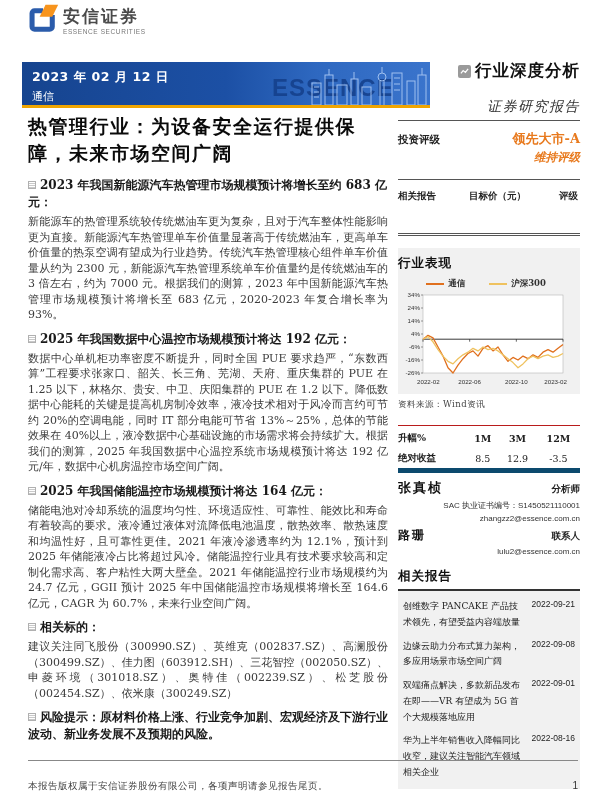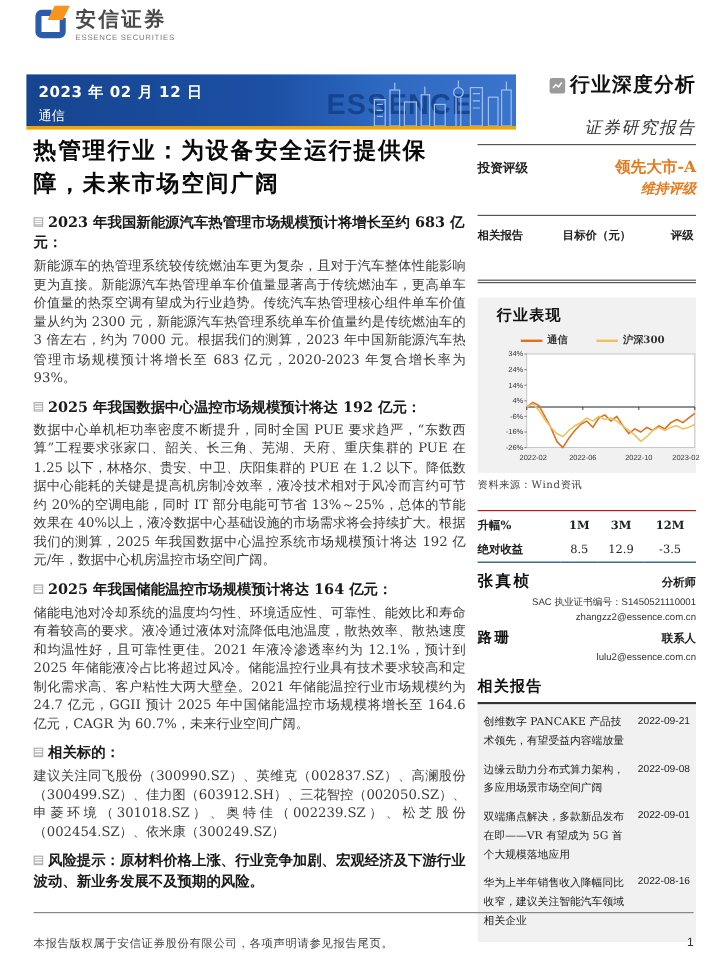--- a/index.html
+++ b/index.html
@@ -32,29 +32,29 @@
   .rule { border-top:1px solid #555; margin-top:4px; }
   .rule2 { border-top:1px solid #555; margin-top:14px; }
   .rating-row { display:flex; justify-content:space-between; align-items:baseline; margin-top:9px; }
   .rating-label { font-size:10.5px; font-weight:bold; color:#222; }
   .orange { color:#e87a1e; }
   .rating-value { font-size:13px; font-weight:bold; }
   .maintain { text-align:right; font-size:11.5px; font-weight:bold; font-style:italic; margin-top:2px; }
   .stock-header { display:flex; justify-content:space-between; font-size:9.5px; font-weight:bold; color:#222; margin-top:10px; padding-right:2px; }
   .dbl { height:3px; border-top:1px solid #555; border-bottom:1px solid #555; margin-top:30px; }
 
-  .perf-box { background:#f1f1f1; margin-top:12px; padding:7px 6px 4px 16px; }
+  .perf-box { background:#f1f1f1; margin-top:12px; padding:7px 6px 4px 0; }
   .perf-title { font-size:12.5px; font-weight:bold; color:#111; letter-spacing:1px; }
   .legend { display:flex; justify-content:center; gap:24px; margin-top:6px; align-items:center; }
   .legend-item { display:flex; align-items:center; gap:4px; }
   .legend-sw { width:18px; height:2px; }
   .legend-lb { font-size:8.5px; font-weight:bold; color:#333; }
   .source { font-size:8.5px; color:#444; margin-top:5px; padding-bottom:14px; border-bottom:1px solid #b91c1c; letter-spacing:0.5px; }
 
-  .perf-table { width:100%; border-collapse:collapse; margin-top:2px; border-bottom:1px solid #0c4a6e; }
+  .perf-table { width:100%; border-collapse:collapse; margin-top:2px; border-bottom:5px solid #0c4a6e; }
   .perf-table td { font-size:9.5px; color:#222; padding:3.5px 0; text-align:center; }
   .perf-table td:first-child { text-align:left; font-weight:bold; }
   .perf-table tr.hdr td { font-weight:bold; }
 
   .analyst { margin-top:6px; }
   .an-row { display:flex; justify-content:space-between; align-items:baseline; margin-top:4px; }
   .an-name { font-size:13px; font-weight:bold; color:#111; letter-spacing:2px; }
   .an-name.small { font-size:12px; }
   .an-role { font-size:9.5px; font-weight:bold; color:#222; }
   .an-cert { text-align:right; font-size:8px; color:#333; margin-top:3px; font-family:"Liberation Sans", sans-serif; }

